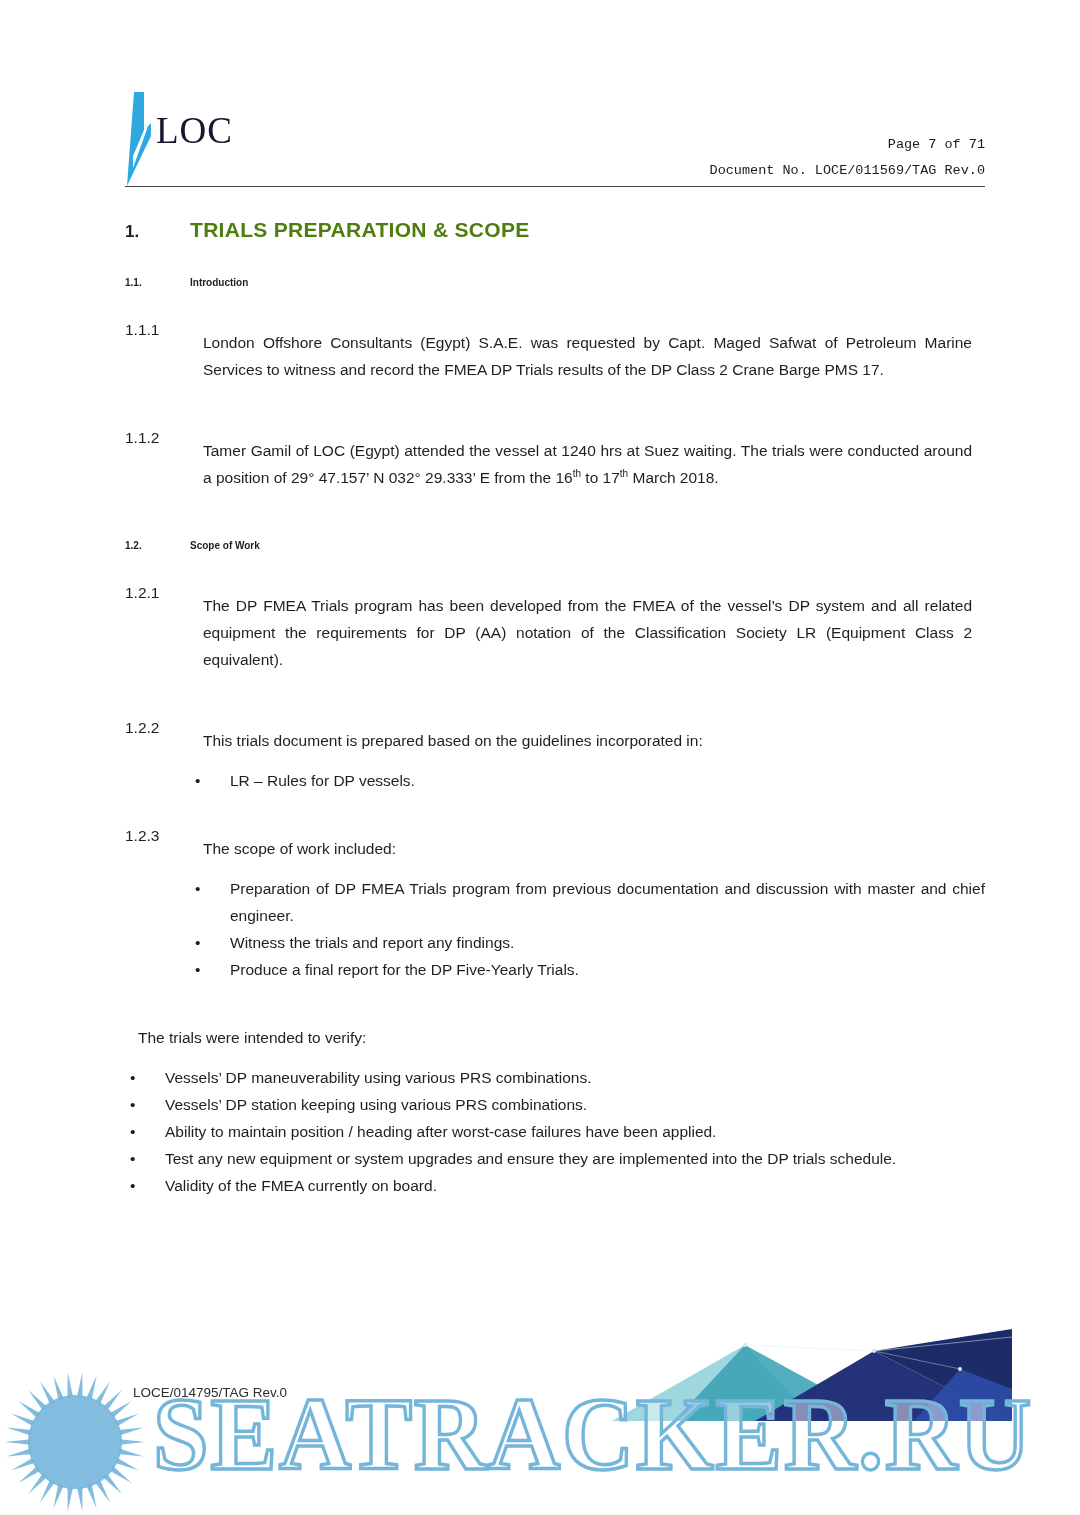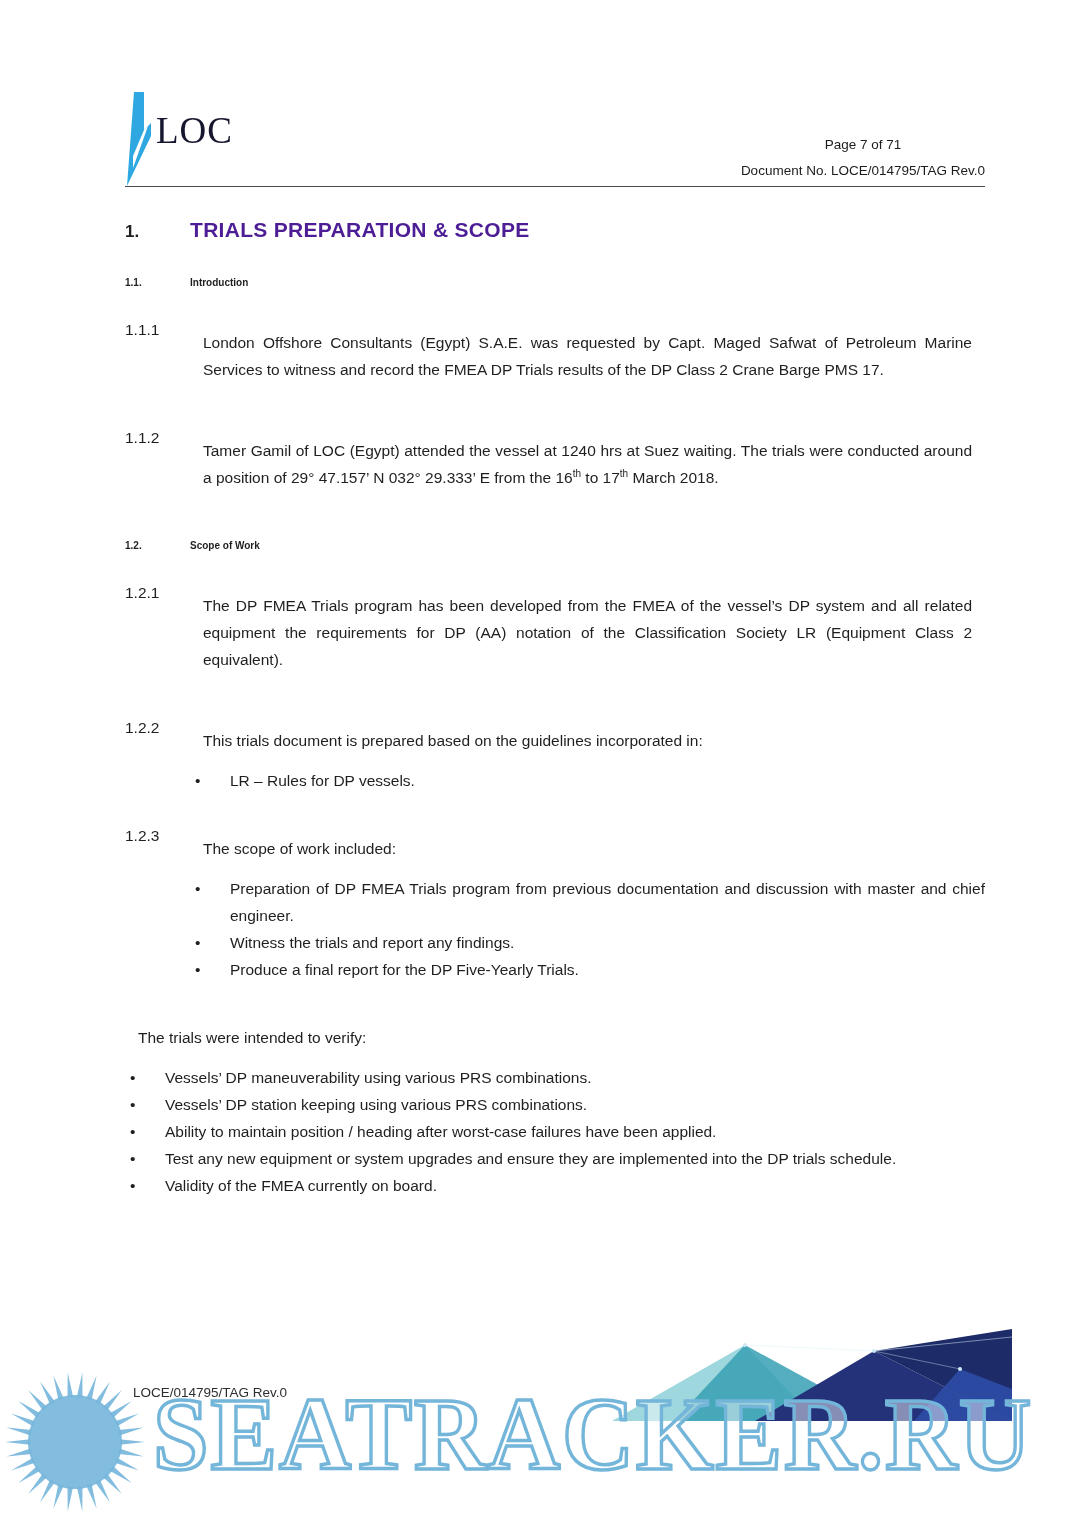--- a/index.html
+++ b/index.html
@@ -5,33 +5,33 @@
   html,body{margin:0;padding:0;background:#ffffff;}
   .page{
     position:relative;width:1080px;height:1515px;background:#fff;overflow:hidden;
     font-family:"Liberation Sans",sans-serif;color:#1f1f1f;font-size:15.5px;line-height:27px;
   }
   
   .logo{position:absolute;left:125px;top:92px;display:flex;align-items:flex-start;}
   .logo svg{display:block;}
   .logo-text{font-family:"Liberation Serif",serif;font-size:37px;line-height:37px;
              margin-left:5px;margin-top:20px;letter-spacing:1px;color:#16162f;}
-  .header-right{position:absolute;top:136px;right:95px;text-align:center;font-size:13.5px;line-height:17px;color:#1c1c1c;}
+  .header-right{position:absolute;top:136px;right:95px;text-align:right;font-size:13.5px;line-height:17px;color:#1c1c1c;font-family:Liberation Mono, monospace;}
   .header-right .row1{margin-bottom:9px;}
   .divider{position:absolute;top:186px;left:125px;right:95px;border-top:1.6px solid #4a4a4a;}
   
   .content{position:absolute;left:125px;top:216px;width:860px;}
   .block{display:flex;margin-bottom:28px;}
   .num{flex:0 0 65px;}
   .text{flex:1;min-width:0;}
   p{margin:13px;}
   .justify{text-align:justify;}
   .title-block{margin-bottom:24px;align-items:baseline;}
   .title-num{font-weight:bold;font-size:17px;}
-  h1{margin:0;font-size:21px;font-weight:bold;letter-spacing:0.3px;color:#4c1d95;}
+  h1{margin:0;font-size:21px;font-weight:bold;letter-spacing:0.3px;color:#4d7c0f;}
   .sec-head{margin-bottom:20px;}
   .sec-head .num,.sec-head .text{font-weight:bold;font-size:10px;}
   ul.bullets{list-style:none;margin:0;padding:0;}
   ul.bullets li{position:relative;padding-left:40px;text-align:justify;}
   ul.bullets li::before{content:"\2022";position:absolute;left:5px;}
   sup{font-size:10px;vertical-align:super;line-height:0;}
   
   .footer-ref{position:absolute;left:133px;top:1379px;font-size:13.5px;color:#2e2e2e;z-index:4;}
   .corner-art{position:absolute;right:68px;bottom:94px;z-index:1;}
   .watermark{position:absolute;left:0;bottom:0;width:100%;height:152px;z-index:3;pointer-events:none;}
@@ -46,21 +46,21 @@
   <div class="logo">
     <svg width="26" height="94" viewBox="0 0 26 94">
       <polygon points="9,0 19,0 19,38 26,31 26,44 2,94" fill="#2FA8E1"></polygon>
       <polygon points="19,38 23,34 8,76 8,64" fill="#ffffff"></polygon>
     </svg>
     <span class="logo-text">LOC</span>
   </div>
 
   <div class="header-right">
     <div class="row1">Page 7 of 71</div>
-    <div>Document No. LOCE/014795/TAG Rev.0</div>
+    <div>Document No. LOCE/011569/TAG Rev.0</div>
   </div>
 
   <div class="divider"></div>
 
   <main class="content">
 
     <div class="block title-block">
       <span class="num title-num">1.</span>
       <h1>TRIALS PREPARATION &amp; SCOPE</h1>
     </div>

